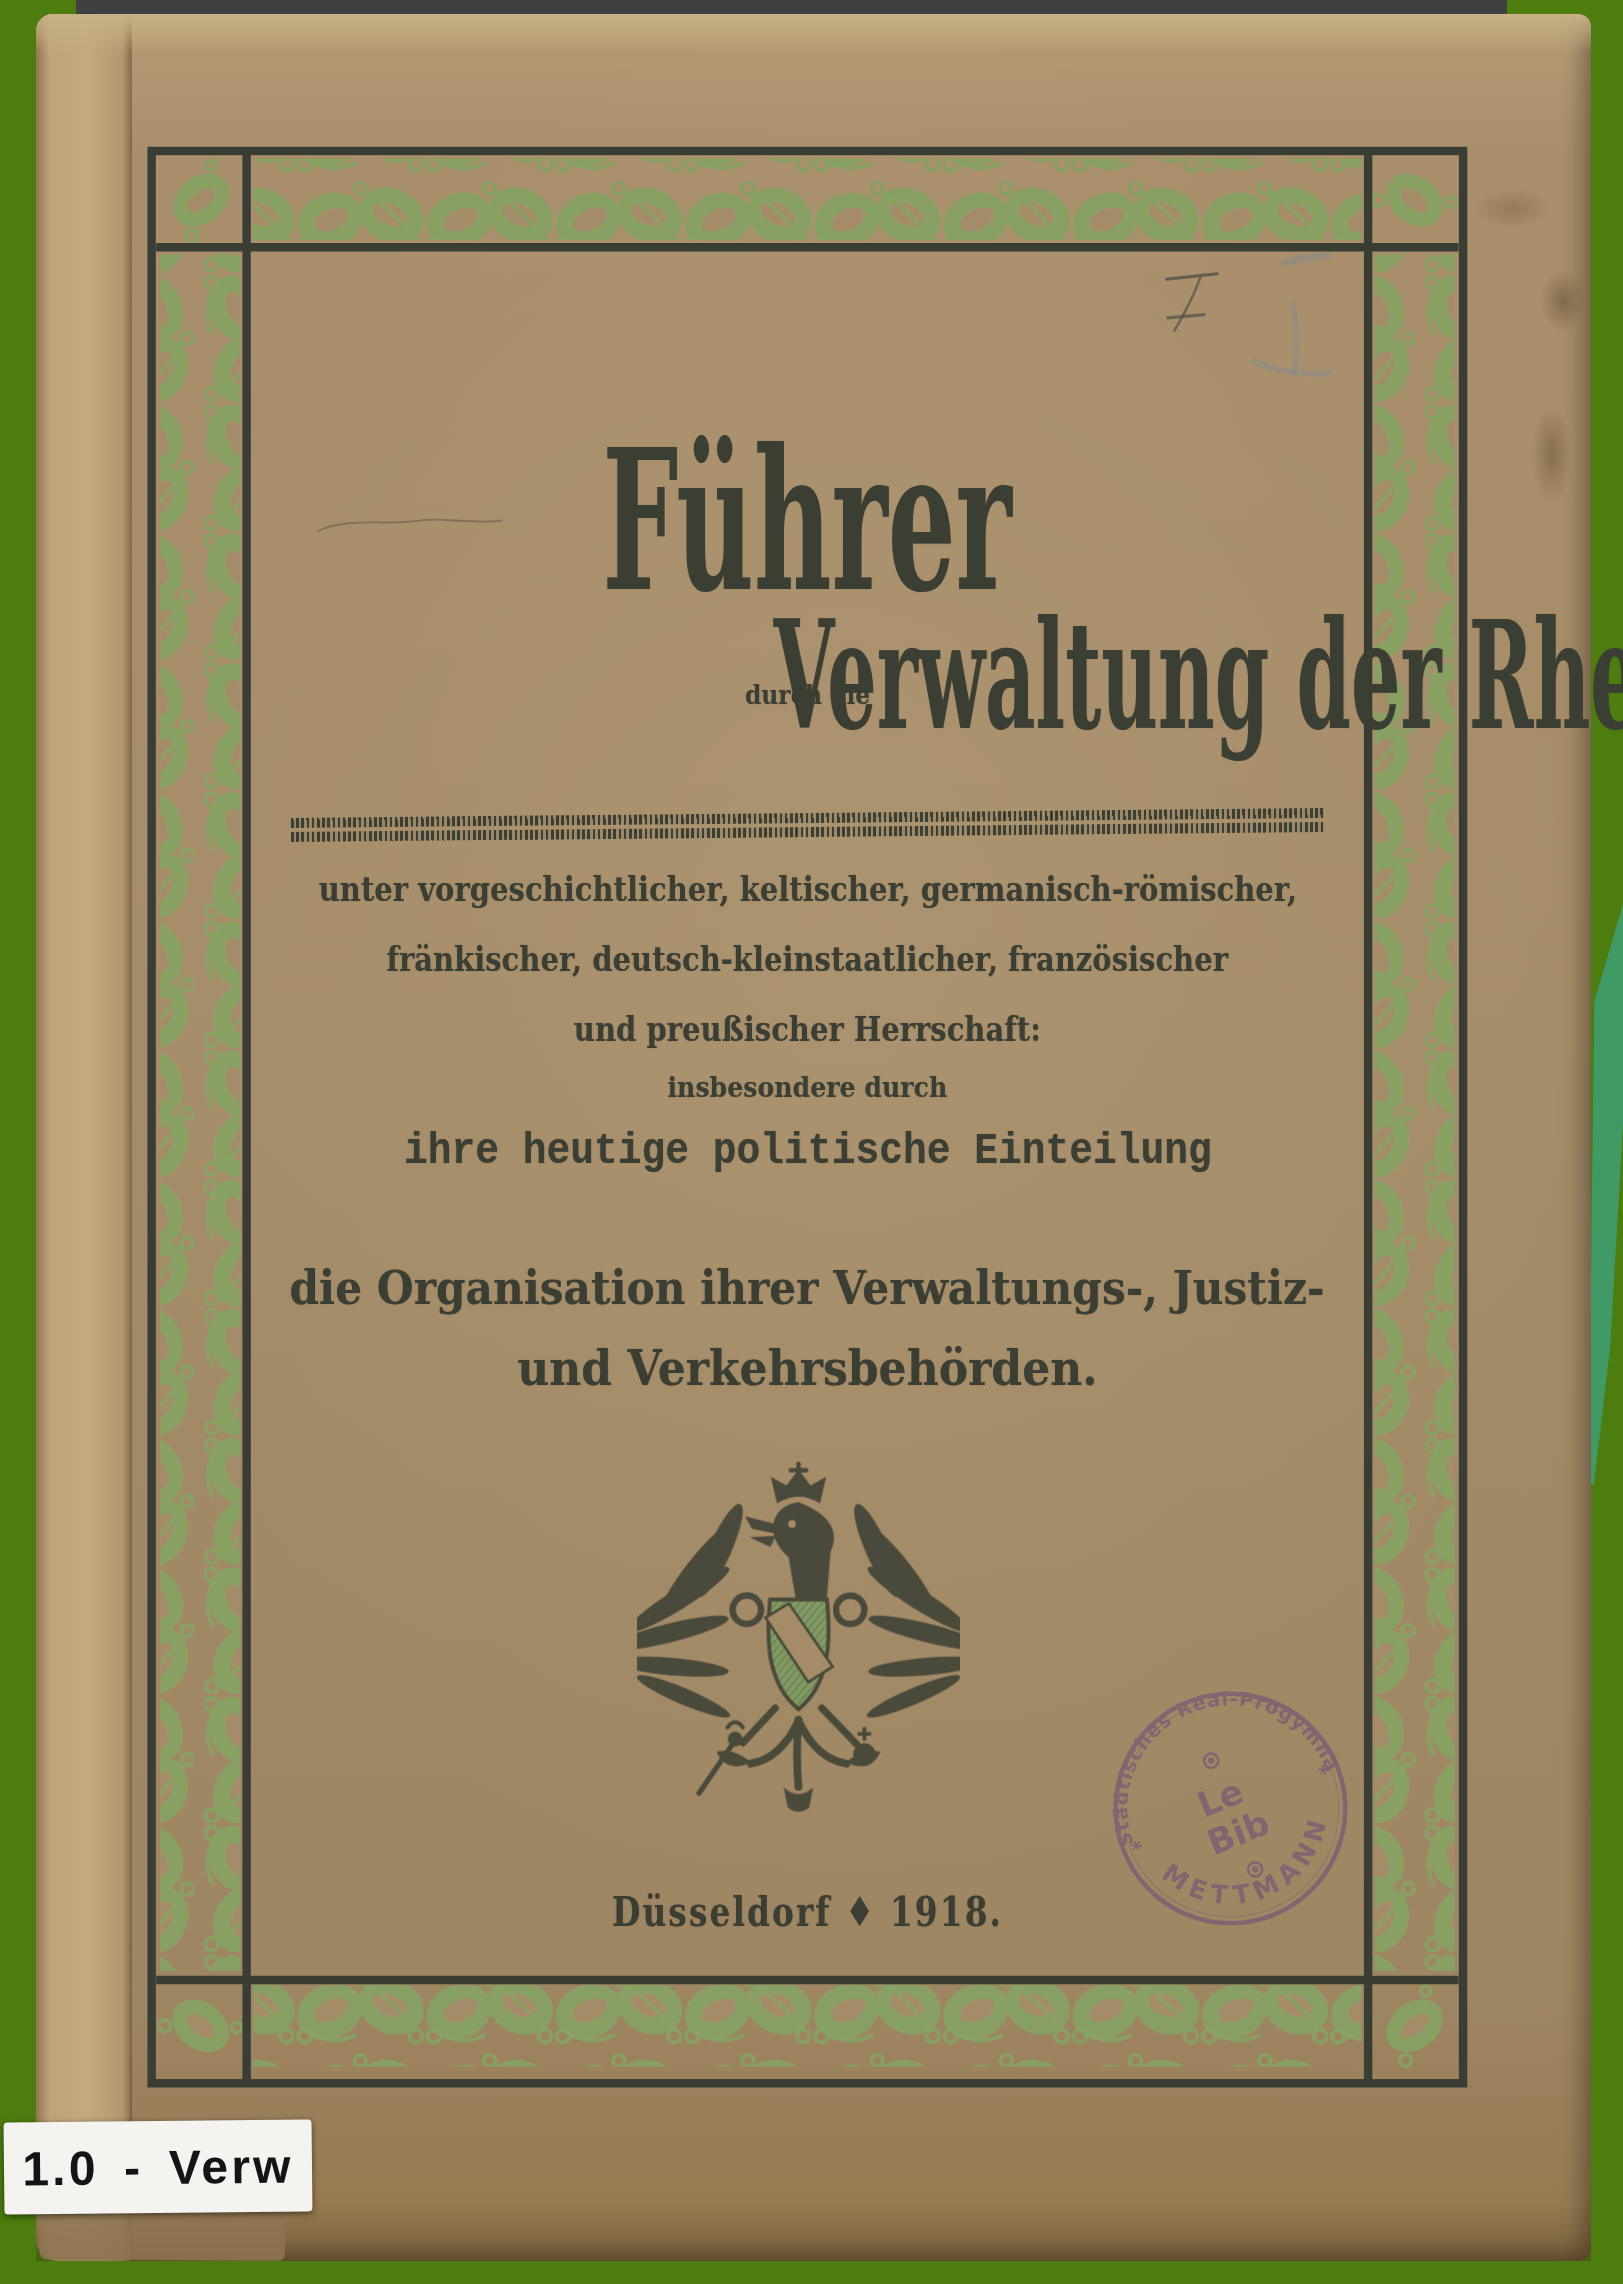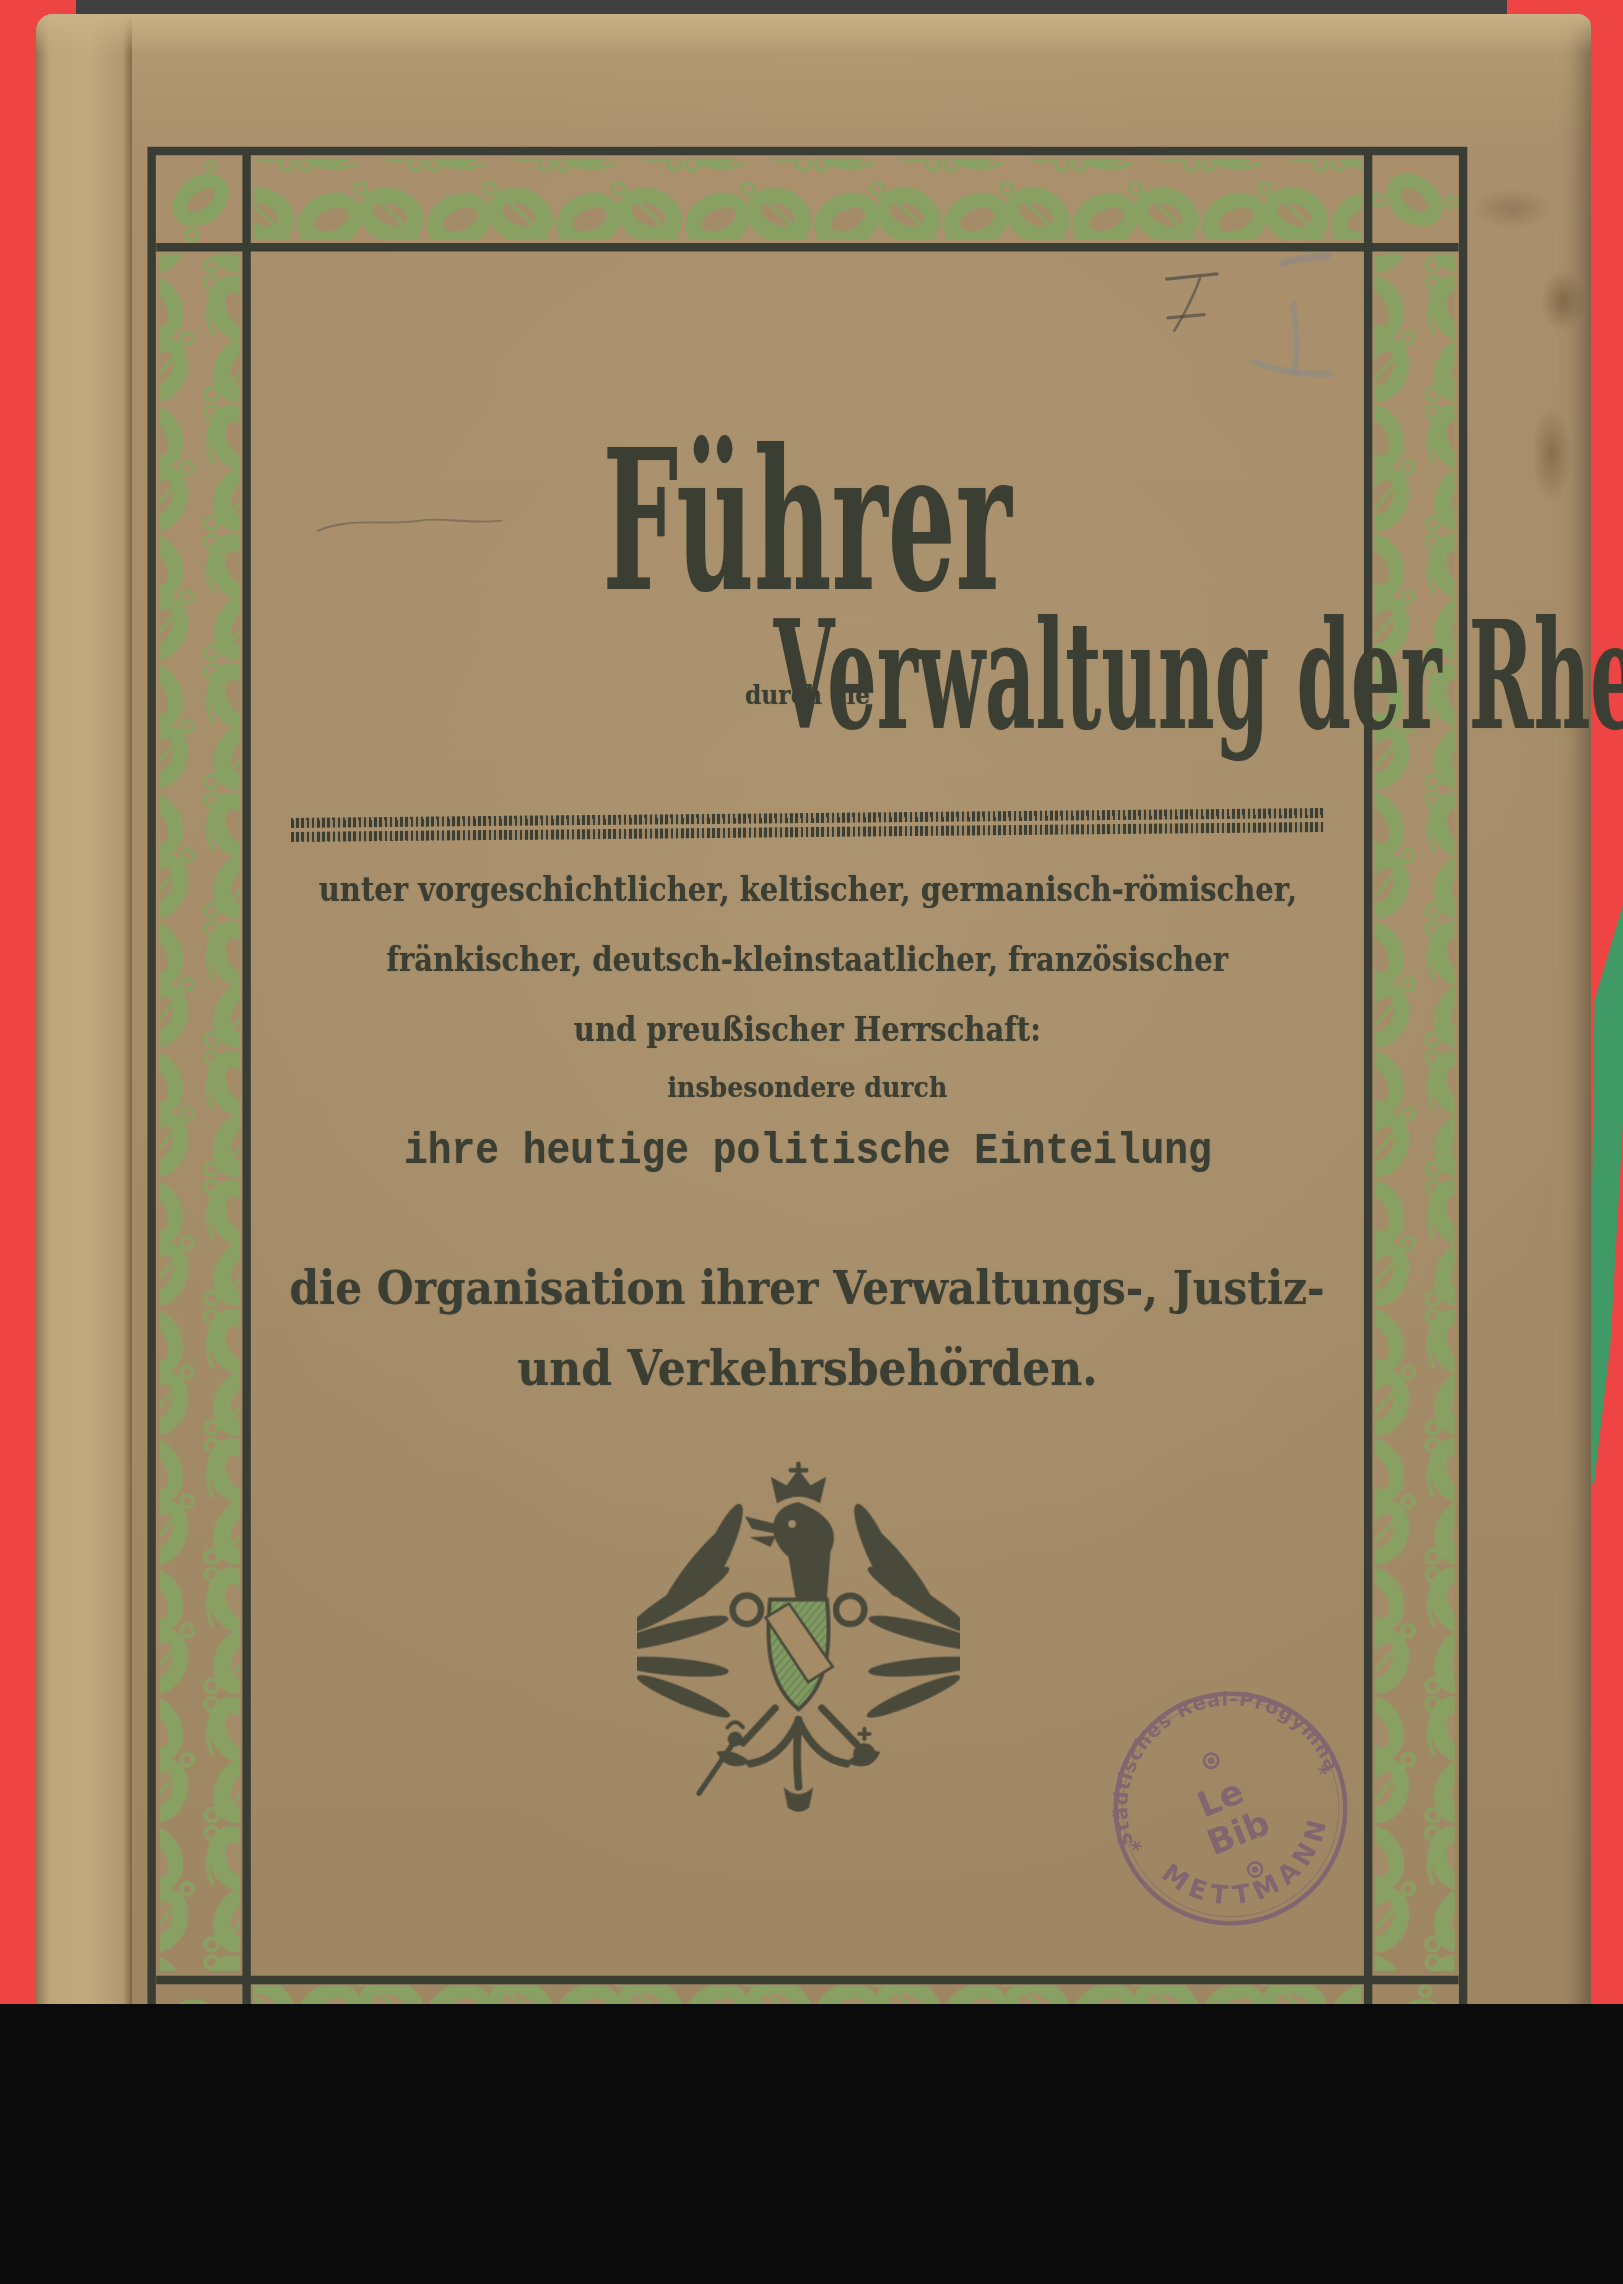--- a/index.html
+++ b/index.html
@@ -1,16 +1,16 @@
 <!DOCTYPE html>
 <html style="font-size:10.3px"><head>
 <meta charset="utf-8">
 <style>
   html,body{margin:0;padding:0;background:#0b0b0b;}
-  .scene{position:relative;width:1624px;height:2004px;background:#ef4444;overflow:hidden;
+  .scene{position:relative;width:1624px;height:2284px;background:#4d7c0f;overflow:hidden;
          font-family:"DejaVu Serif",serif;}
   .scanner-strip{position:absolute;left:76px;top:0;width:1431px;height:17.4px;background:#404042;}
   .green-slip{position:absolute;left:1588px;top:901px;width:36px;height:585px;background:#3f9a66;
               clip-path:polygon(18% 17%,100% 0%,100% 35%,62% 76%,16% 100%,2% 99%,10% 55%);}
   
   .cover{position:absolute;left:36px;top:14px;width:1555px;height:2247px;
          background:
            radial-gradient(ellipse 1098px 1421px at 52% 42%, rgba(255,240,210,0.07), rgba(0,0,0,0) 70%),
            linear-gradient(180deg,#b59c74 0%,#a98f6b 6%,#a58c68 50%,#9f8663 88%,#93794f 99%),
            #a58c68;
@@ -195,20 +195,21 @@
         <path d="M214,382 l-50,54" stroke-width="11" fill="none"></path>
         <path d="M152,432 l-56,82" stroke-width="8" fill="none"></path>
         <circle cx="152" cy="430" r="11"></circle>
         <path d="M140,412 q12,-16 24,0" stroke-width="6" fill="none"></path>
         <path d="M286,382 l54,56" stroke-width="11" fill="none"></path>
         <circle cx="352" cy="454" r="17"></circle>
         <path d="M352,430 v-16 M344,422 h16" stroke-width="6" fill="none"></path>
       </g>
     </svg>
 
+    <div class="t t-imprint"><span class="cx" style="transform:scaleX(.8)">Düsseldorf ♦ 1918.</span></div>
 
     <svg class="stamp" viewBox="0 0 380 380">
       <g transform="rotate(-22 190 190)">
         <circle cx="190" cy="190" r="178" fill="none" stroke="#6f5278" stroke-width="7"></circle>
         <circle cx="190" cy="190" r="168" fill="none" stroke="#6f5278" stroke-width="2" opacity=".5"></circle>
         <path id="sArcT" d="M 30,190 A 160,160 0 0 1 350,190" fill="none"></path>
         <path id="sArcB" d="M 44,228 A 152,152 0 0 0 336,228" fill="none"></path>
         <text font-size="30" letter-spacing="1.5"><textPath href="#sArcT" startOffset="1%">Städtisches Real-Progymnasium</textPath></text>
         <text font-size="40" letter-spacing="10"><textPath href="#sArcB" startOffset="5%">METTMANN</textPath></text>
         <text x="146" y="188" font-size="54">Le</text>

